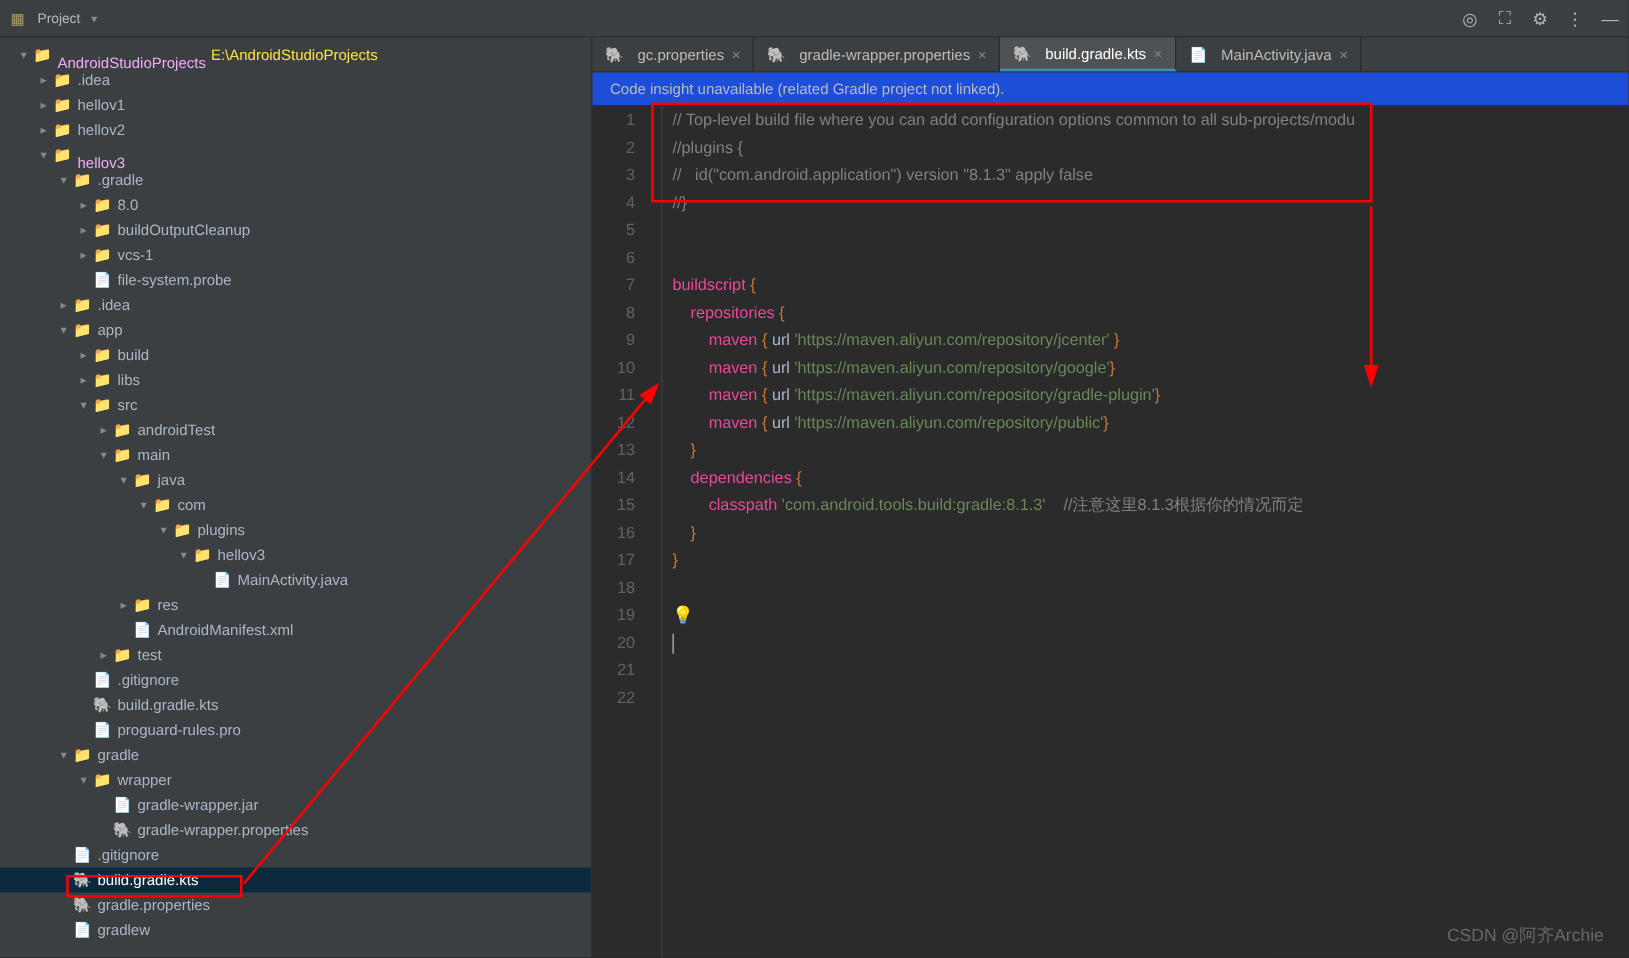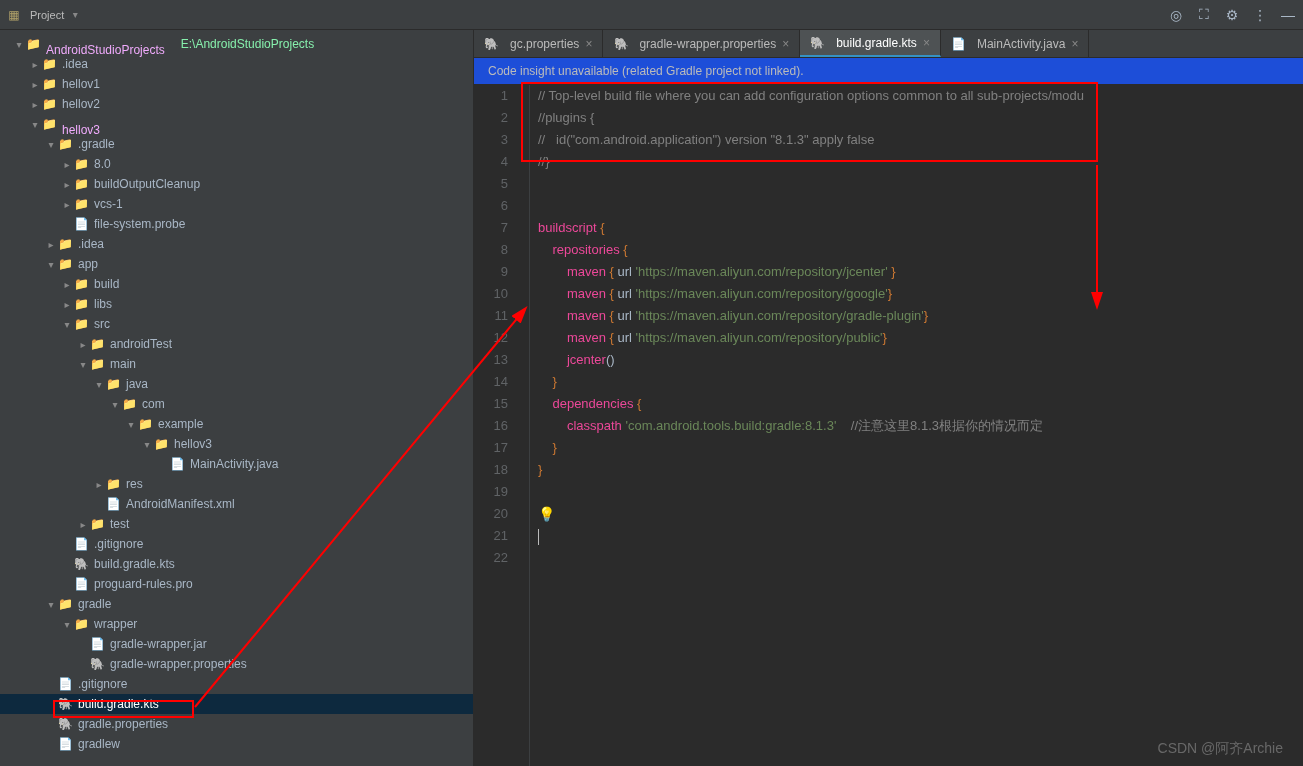--- a/index.html
+++ b/index.html
@@ -17,21 +17,21 @@
 .tree-row { display:flex; align-items:center; height:20px; padding-right:8px; white-space:nowrap; cursor:pointer; }
 .tree-row.selected { background:#0d293e; color:#fff; }
 .indent { display:inline-block; height:1px; }
 .chev { width:14px; display:inline-flex; justify-content:center; color:#888; font-size:10px; user-select:none; }
 .ficon { width:16px; height:16px; display:inline-flex; align-items:center; justify-content:center; margin-right:4px; font-size:12px; }
 .folder { color:#b0a169; }
 .module { color:#b0a169; font-weight:bold; }
 .file { color:#9aa7b0; }
 .gradle { color:#5f9ea0; }
 .bold { font-weight:normal; color:#f0abfc;margin-top:12px; }
-.path { color:#86efac; margin-left:16px; }
+.path { color:#fde047; margin-left:4px; }
 .editor-pane { flex:1; display:flex; flex-direction:column; background:#2b2b2b; min-width:0; }
 .tabs { display:flex; height:28px; background:#3c3f41; border-bottom:1px solid #2b2b2b; }
 .tab { display:flex; align-items:center; gap:6px; padding:0 10px; color:#bbb; cursor:pointer; border-right:1px solid #2b2b2b; }
 .tab.active { background:#4e5254; color:#fff; border-bottom:2px solid #3592c4; }
 .tab .close { color:#888; font-size:12px; }
 .banner { background:#1d4ed8; color:#bbb; padding:6px 14px; border-bottom:1px solid #2b2b2b; font-size:12px; }
 .code-area { display:flex; flex:1; min-height:0; font-family:'JetBrains Mono','Consolas',monospace; font-size:13px; line-height:22px; overflow:hidden; position:relative; }
 .gutter { width:42px; text-align:right; color:#606366; user-select:none; padding:0 8px 0 0; background:#2b2b2b; }
 .gutter div { height:22px; }
 .fold { width:14px; background:#2b2b2b; border-right:1px solid #3c3f41; }
@@ -183,21 +183,21 @@
           <div class="tree-row">
             <span class="indent" style="width: 108px;"></span>
             <span class="chev">▾</span>
             <span class="ficon folder">📁</span>
             <span>com</span>
           </div>
           <div class="tree-row">
             <span class="indent" style="width: 124px;"></span>
             <span class="chev">▾</span>
             <span class="ficon folder">📁</span>
-            <span>example</span>
+            <span>plugins</span>
           </div>
           <div class="tree-row">
             <span class="indent" style="width: 140px;"></span>
             <span class="chev">▾</span>
             <span class="ficon folder">📁</span>
             <span>hellov3</span>
           </div>
           <div class="tree-row">
             <span class="indent" style="width: 156px;"></span>
             <span class="chev"></span>
@@ -347,21 +347,20 @@
             <div class="line"><span class="c">//   id("com.android.application") version "8.1.3" apply false</span></div>
             <div class="line"><span class="c">//}</span></div>
             <div class="line"></div>
             <div class="line"></div>
             <div class="line"><span class="fn">buildscript</span> <span class="k">{</span></div>
             <div class="line">    <span class="fn">repositories</span> <span class="k">{</span></div>
             <div class="line">        <span class="fn">maven</span> <span class="k">{</span> url <span class="s">'https://maven.aliyun.com/repository/jcenter'</span> <span class="k">}</span></div>
             <div class="line">        <span class="fn">maven</span> <span class="k">{</span> url <span class="s">'https://maven.aliyun.com/repository/google'</span><span class="k">}</span></div>
             <div class="line">        <span class="fn">maven</span> <span class="k">{</span> url <span class="s">'https://maven.aliyun.com/repository/gradle-plugin'</span><span class="k">}</span></div>
             <div class="line">        <span class="fn">maven</span> <span class="k">{</span> url <span class="s">'https://maven.aliyun.com/repository/public'</span><span class="k">}</span></div>
-            <div class="line">        <span class="fn">jcenter</span>()</div>
             <div class="line">    <span class="k">}</span></div>
             <div class="line">    <span class="fn">dependencies</span> <span class="k">{</span></div>
             <div class="line">        <span class="fn">classpath</span> <span class="s">'com.android.tools.build:gradle:8.1.3'</span>    <span class="c">//注意这里8.1.3根据你的情况而定</span></div>
             <div class="line">    <span class="k">}</span></div>
             <div class="line"><span class="k">}</span></div>
             <div class="line"></div>
             <div class="line"><span class="lightbulb">💡</span></div>
             <div class="line"><span class="cursor"></span></div>
           </div>
       </div>

